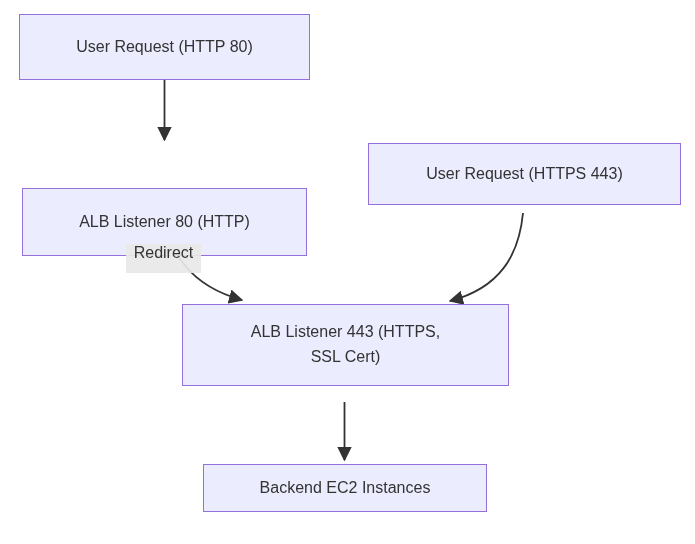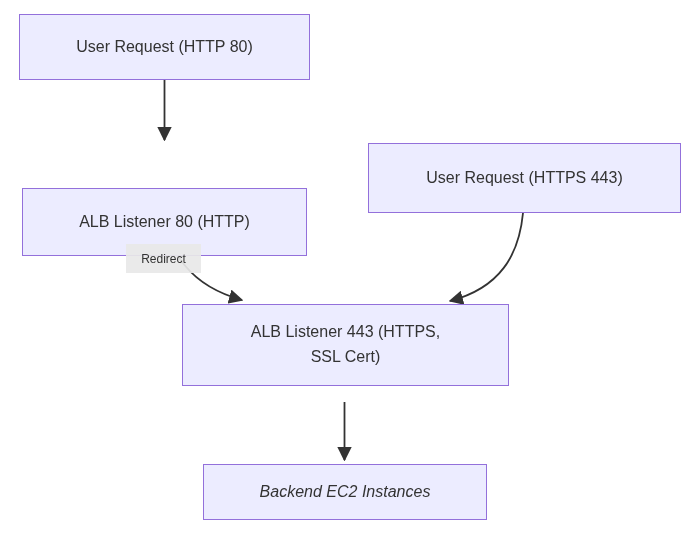--- a/index.html
+++ b/index.html
@@ -45,32 +45,31 @@
     max-width: 215px;
   }
   .edge-label {
     position: absolute;
     left: 126px;
     top: 244px;
     width: 75px;
     height: 29px;
     background: rgba(232, 232, 232, 0.92);
     color: #333333;
-    font-size: 12px;
+    font-size: 16px;
     display: flex;
-    align-items: center;
     justify-content: center;
     z-index: 3;
   }
   
   #node-user-http  { left: 19px;  top: 14px;  width: 291px; height: 66px; }
   #node-alb-80     { left: 22px;  top: 144px; width: 285px; height: 68px; margin-top: 44px; }
-  #node-user-https { left: 368px; top: 143px; width: 313px; height: 70px; }
+  #node-user-https { left: 368px; top: 143px; width: 313px; height: 62px; }
   #node-alb-443    { left: 182px; top: 304px; width: 327px; height: 82px; }
-  #node-backend    { left: 203px; top: 464px; width: 284px; height: 56px; font-style: italic; }
+  #node-backend    { left: 203px; top: 464px; width: 284px; height: 48px; }
 </style>
 </head>
 <body>
 
 <div class="canvas">
 
   <svg class="edges-layer" width="695" height="544" viewBox="0 0 695 544" xmlns="http://www.w3.org/2000/svg">
     <defs>
       <marker id="arrowhead" viewBox="0 0 10 10" refX="9" refY="5" markerWidth="8" markerHeight="8" orient="auto-start-reverse">
         <path d="M 0 0 L 10 5 L 0 10 z" fill="#333333"></path>

